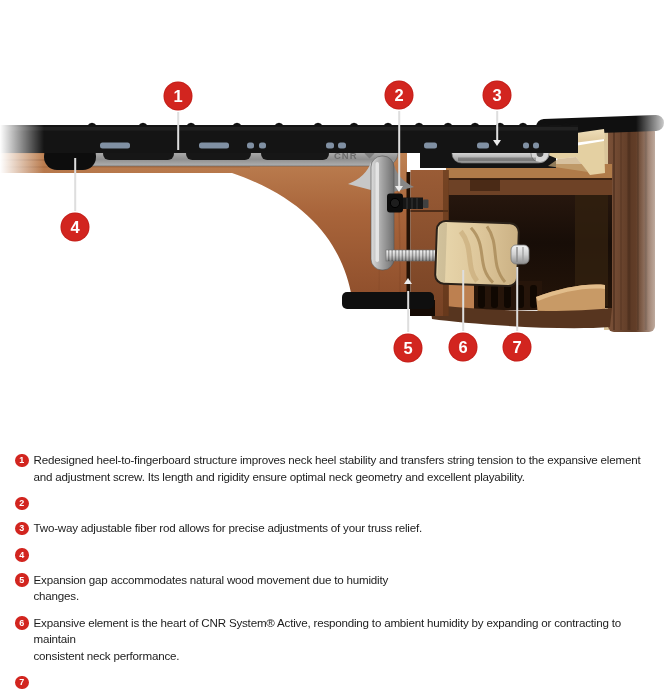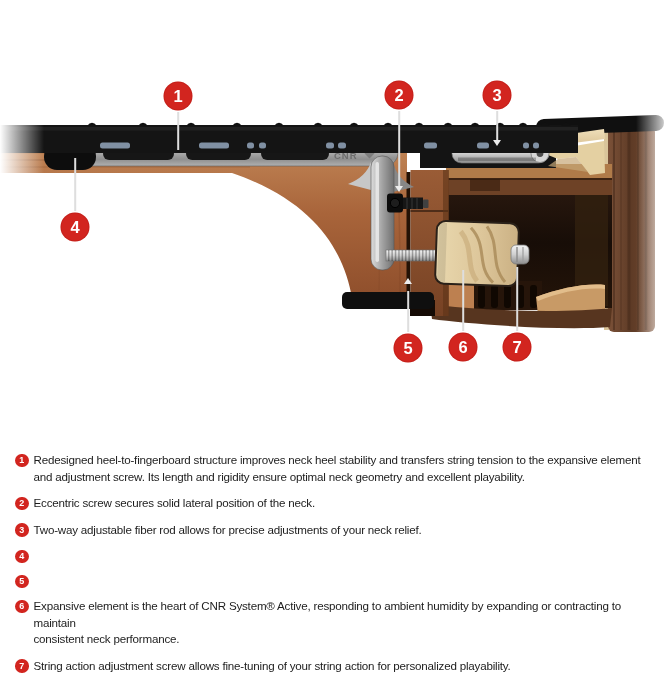--- a/index.html
+++ b/index.html
@@ -279,39 +279,39 @@
 
 <div class="legend" id="legend">
   <div class="item">
     <span class="bullet">1</span>
     <span class="txt"><span class="b">Redesigned heel-to-fingerboard structure</span><span class="r"> improves neck heel stability and transfers string tension to the expansive element
 and adjustment screw. Its length and rigidity ensure optimal neck geometry and excellent playability.</span></span>
   </div>
 
   <div class="item">
     <span class="bullet">2</span>
-    <span class="txt"><span class="b">Eccentric screw</span><span class="r"> secures solid lateral position of the neck.</span></span>
   </div>
 
   <div class="item">
     <span class="bullet">3</span>
-    <span class="txt"><span class="b">Two-way adjustable fiber</span><span class="r"> rod allows for precise adjustments of your neck relief.</span></span>
+    <span class="txt"><span class="b">Two-way adjustable fiber</span><span class="r"> rod allows for precise adjustments of your truss relief.</span></span>
   </div>
 
   <div class="item">
     <span class="bullet">4</span>
   </div>
 
   <div class="item">
     <span class="bullet">5</span>
+    <span class="txt"><span class="b">Expansion gap</span><span class="r"> accommodates natural wood movement due to humidity
+changes.</span></span>
   </div>
 
   <div class="item">
     <span class="bullet">6</span>
     <span class="txt"><span class="b">Expansive element</span><span class="r"> is the heart of CNR System® Active, responding to ambient humidity by expanding or contracting to maintain
 consistent neck performance.</span></span>
   </div>
 
   <div class="item">
     <span class="bullet">7</span>
-    <span class="txt"><span class="b">String action adjustment screw</span><span class="r"> allows fine-tuning of your string action for personalized playability.</span></span>
   </div>
 </div>
 
 </body></html>

